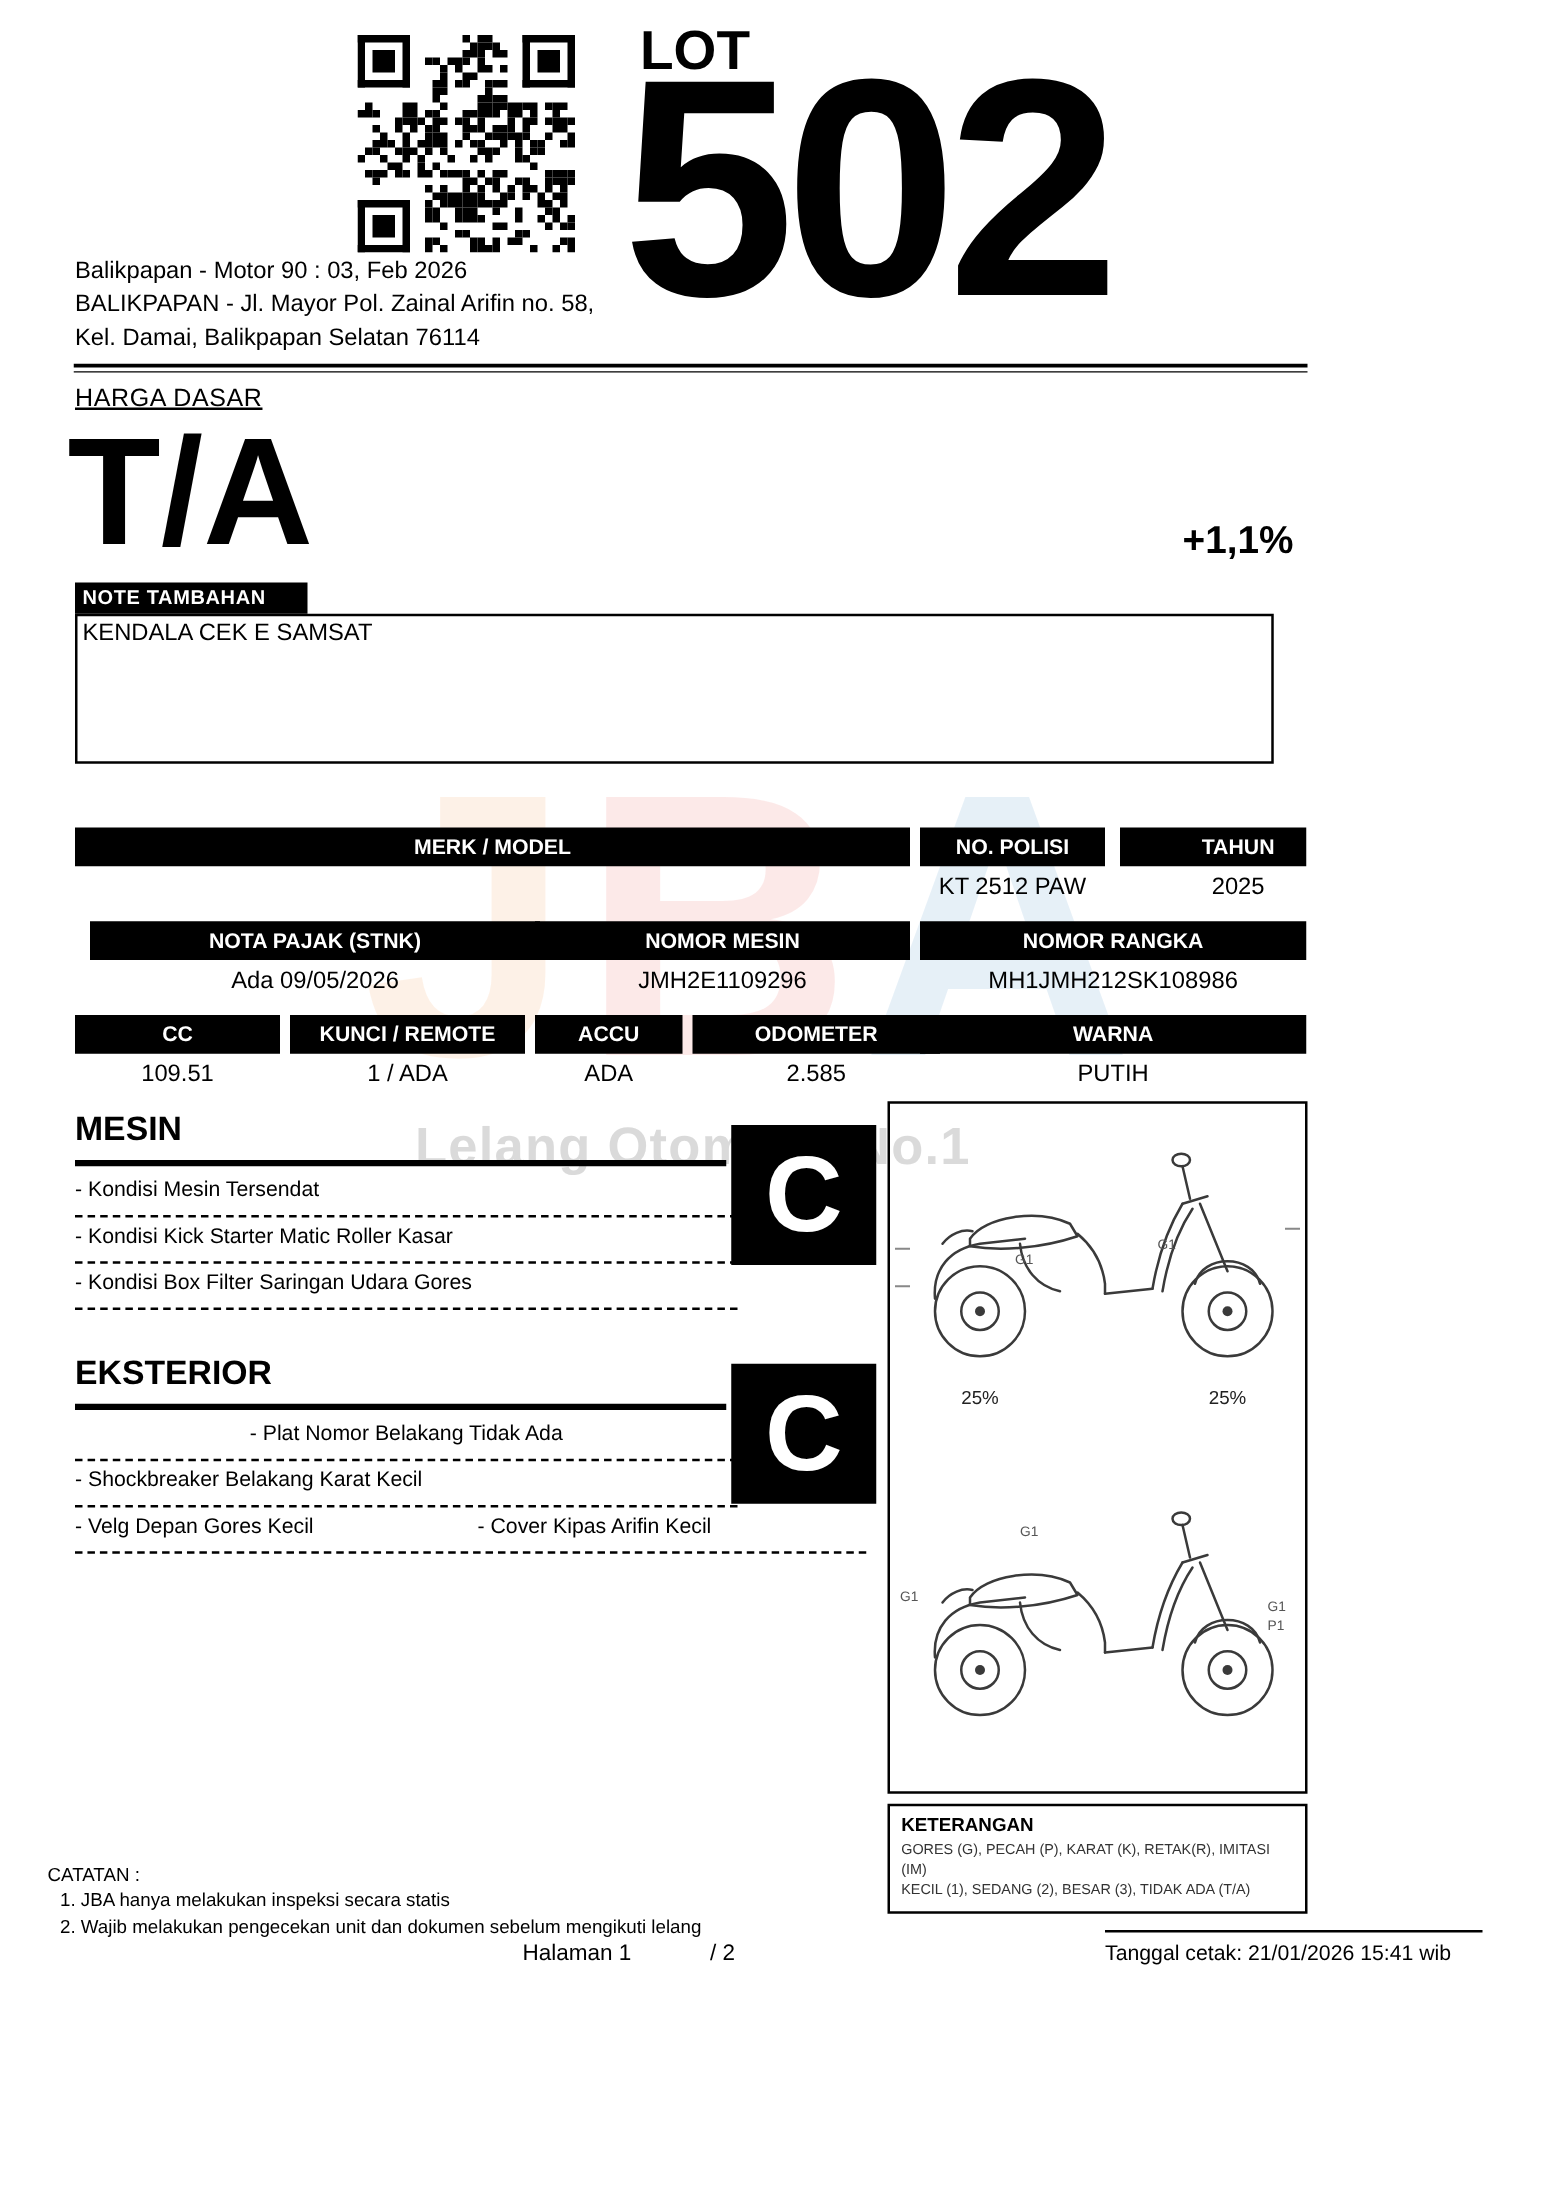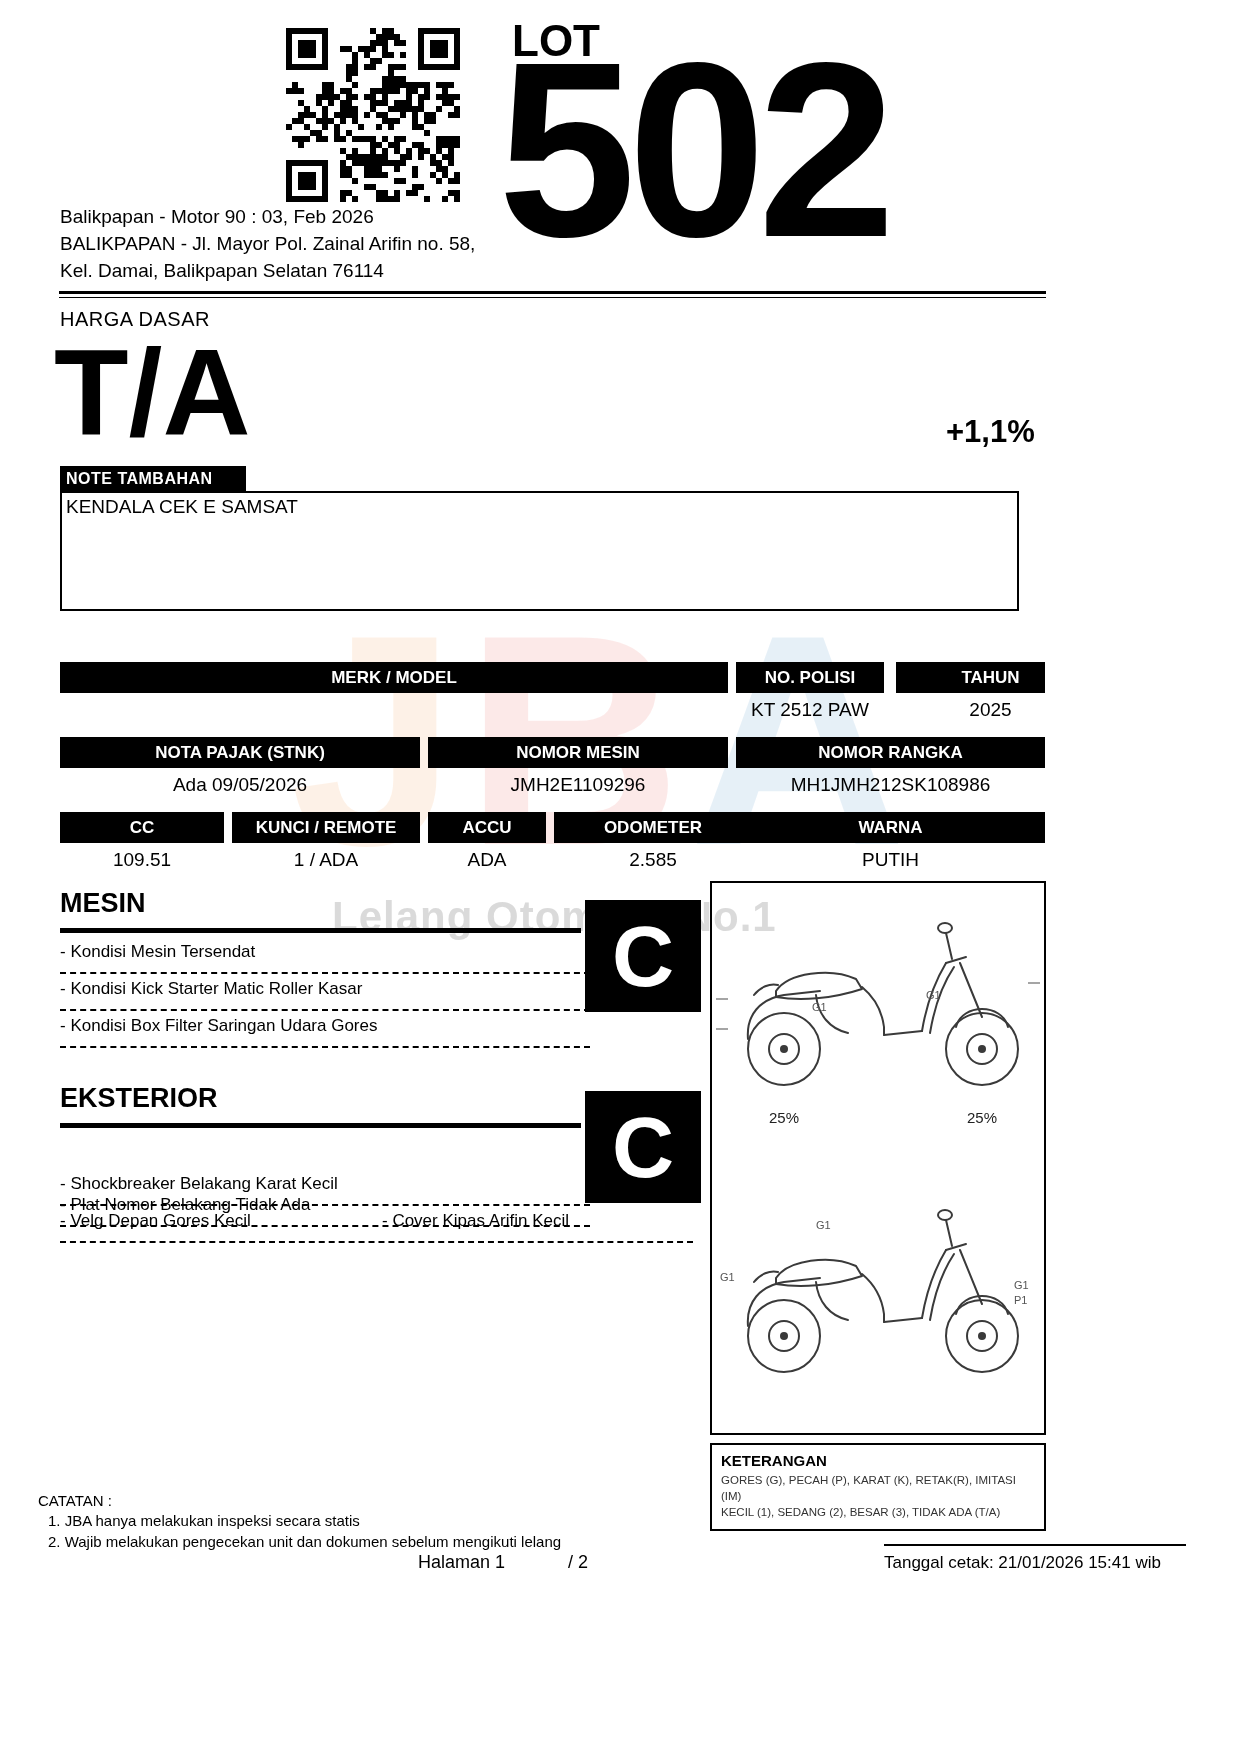--- a/index.html
+++ b/index.html
@@ -17,48 +17,48 @@
   .wm-tagline { left:332px; top:893px; font-size:42px; font-weight:700; color:#bdbdbd; opacity:.55; letter-spacing:1px; }
 
   
   .qr { left:286px; top:28px; width:174px; height:174px; }
   .lot-label { left:512px; top:16px; font-size:44px; font-weight:700; }
   .lot-number { left:498px; top:26px; font-size:248px; font-weight:700; line-height:1; letter-spacing:-8px; }
   .venue { left:60px; top:204px; font-size:19px; line-height:1.42; }
   .rule-double { left:59px; top:291px; width:987px; height:7px; border-top:3px solid #000; border-bottom:1px solid #000; }
 
   
-  .harga-label { left:60px; top:308px; font-size:20px; letter-spacing:.5px; }
+  .harga-label { left:60px; top:308px; font-size:20px; letter-spacing:.5px;text-decoration:underline; }
   .harga-value { left:54px; top:332px; font-size:122px; font-weight:700; line-height:1; }
   .pct { left:946px; top:414px; font-size:31px; font-weight:700; }
 
   
   .note-label { left:60px; top:466px; width:186px; height:25px; background:#000; color:#fff; font-size:16px; font-weight:700; line-height:25px; padding-left:6px; letter-spacing:.5px; }
   .note-box { left:60px; top:491px; width:959px; height:120px; border:2px solid #000; padding:3px 4px; font-size:19px; }
 
   
   .th { height:31px; line-height:31px; background:#000; color:#fff; font-weight:700; font-size:17px; text-align:center; }
   .td { height:30px; line-height:30px; font-size:19px; text-align:center; }
   .c-merk { left:60px; width:668px; } .c-pol { left:736px; width:148px; } .c-tah { left:896px; width:149px;padding-left:40px; }
-  .c-stnk { left:60px; width:360px; } .c-nm { left:428px; width:300px; } .c-nr { left:736px; width:309px; }
+  .c-stnk { left:72px; width:360px; } .c-nm { left:428px; width:300px; } .c-nr { left:736px; width:309px; }
   .c-cc { left:60px; width:164px; } .c-kr { left:232px; width:188px; } .c-ac { left:428px; width:118px; }
   .c-od { left:554px; width:198px; } .c-wa { left:736px; width:309px; }
   .r1h { top:662px; } .r1v { top:695px; }
   .r2h { top:737px; } .r2v { top:770px; }
   .r3h { top:812px; } .r3v { top:845px; }
 
   
   .sec-title { font-size:27px; font-weight:700; }
   .t-mesin { left:60px; top:888px; }
   .t-eks { left:60px; top:1083px; }
   .sec-rule { left:60px; width:521px; height:5px; background:#000; }
   .ru-mesin { top:928px; } .ru-eks { top:1123px; }
   .insp { left:60px; width:530px; font-size:17px; padding-bottom:10px; border-bottom:2px dashed #000; }
   .m1 { top:942px; } .m2 { top:979px; } .m3 { top:1016px; }
-  .e1 { top:1195px; } .e2 { top:1174px; }
+  .e1 { top:1137px;text-align:center; } .e2 { top:1174px; }
   .e3 { top:1211px; left:60px; width:633px; display:flex; font-size:17px; padding-bottom:10px; border-bottom:2px dashed #000; }
   .e3 .col1 { width:322px; }
   .grade-box { left:585px; width:116px; height:112px; background:#000; color:#fff; display:flex; align-items:center; justify-content:center; font-size:86px; font-weight:700; }
   .gb-mesin { top:900px; } .gb-eks { top:1091px; }
 
   
   .diagram-box { left:710px; top:881px; width:336px; height:554px; border:2px solid #000; }
   .diagram-box svg { display:block; }
   svg text { font-family:"Liberation Sans", sans-serif; }
   .dg { font-size:15px; fill:#222; }

